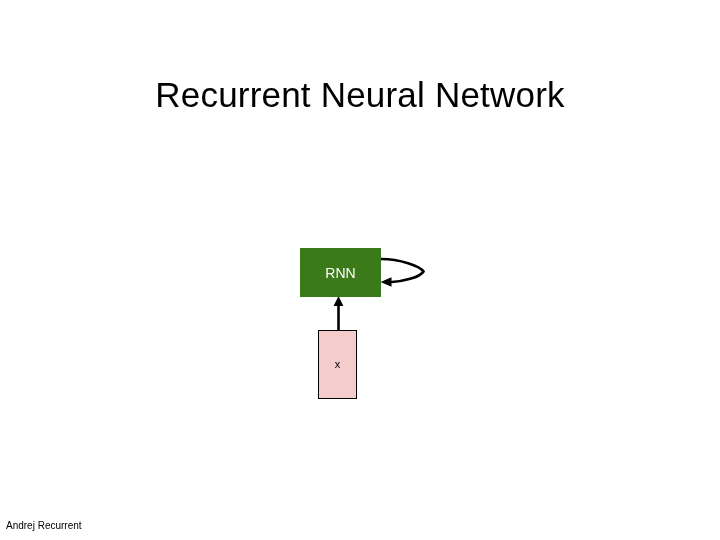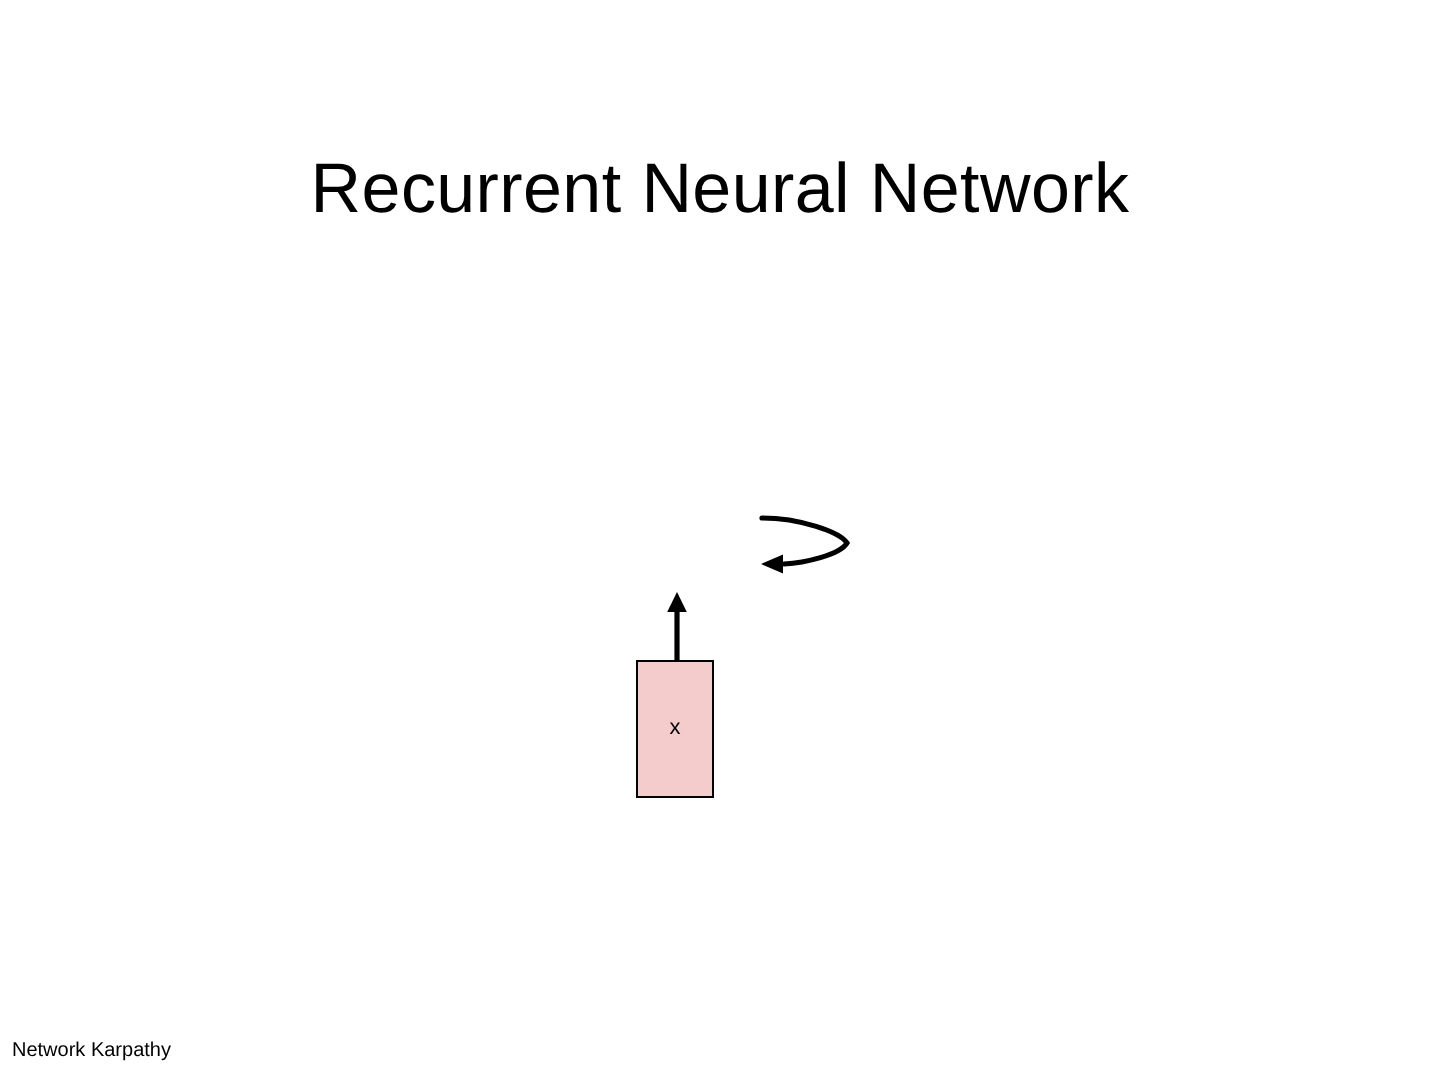--- a/index.html
+++ b/index.html
@@ -109,22 +109,25 @@
       </g>
 
       <g>
         <path d="M 381 259 C 400 259, 420 266, 423.5 271.5
                  C 420 277.5, 402 281.5, 392 282" fill="none" stroke="#000000" stroke-width="2.6" stroke-linecap="round"></path>
         <polygon points="380.5,282 391.5,277.2 391.5,286.8" fill="#000000"></polygon>
       </g>
 
     </svg>
 
+    <div id="rnn-box" class="node-box">
+      <span id="rnn-label">RNN</span>
+    </div>
 
     <div id="x-box" class="node-box">
       <span id="x-label">x</span>
     </div>
 
   </div>
 
-  <div id="author">Network Karpathy</div>
+  <div id="author">Andrej Recurrent</div>
 
 </div>
 
 </body></html>

